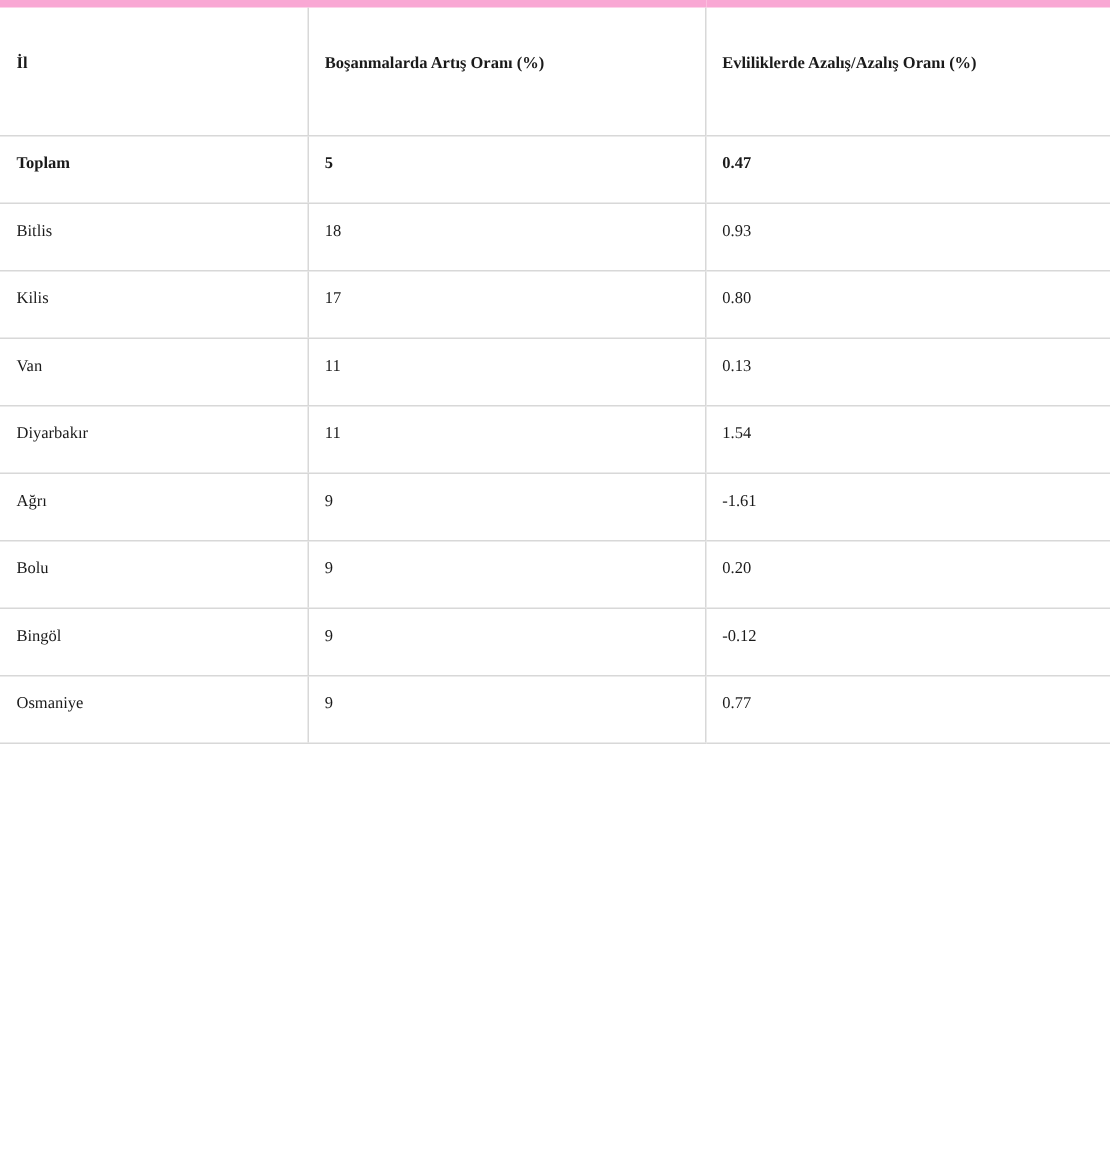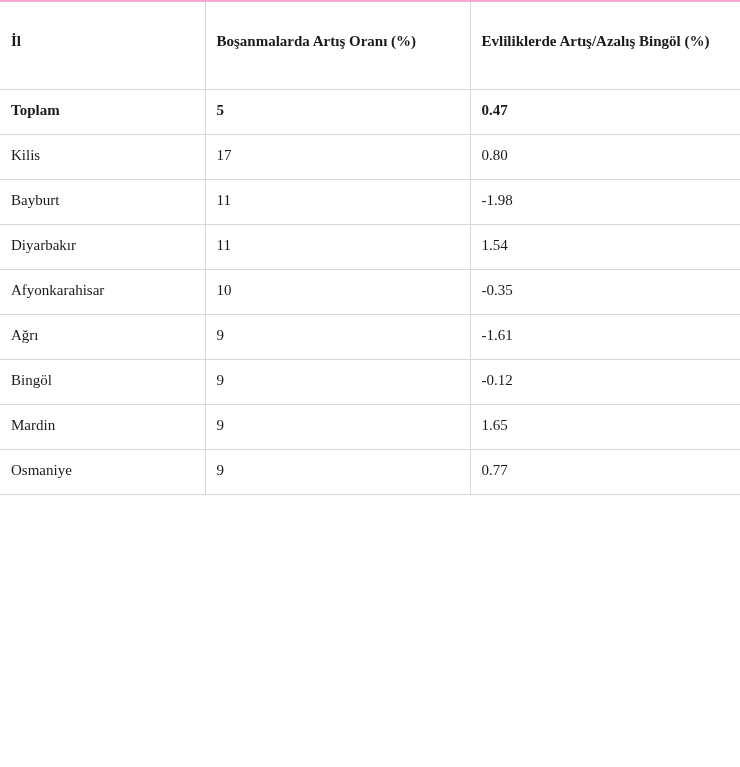--- a/index.html
+++ b/index.html
@@ -27,36 +27,36 @@
   table.data-table col.c1 { width: 265px; }
   table.data-table col.c2 { width: 270px; }
 
   table.data-table th,
   table.data-table td {
     border: 1px solid #d8d8d8;
     border-left: none;
     border-right: none;
     vertical-align: top;
     padding: 11px 12px 11px 11px;
-    font-size: 15px;
+    font-size: 11px;
     line-height: 1.3;
     text-align: left;
   }
   
   table.data-table th.sep,
   table.data-table td.sep {
     border-left: 1px solid #d8d8d8;
   }
 
   table.data-table thead th {
     font-weight: bold;
-    font-size: 15px;
+    font-size: 11px;
     padding-top: 30px;
     padding-bottom: 10px;
-    border-top: 2px solid #f9a8d4;
+    border-top: 5px solid #f9a8d4;
   }
   thead th.col-first {
     padding-top: 8px;
     vertical-align: top;
   }
   thead tr {
     height: 88px;
   }
   tbody tr.total-row td {
     font-weight: bold;
@@ -81,63 +81,63 @@
       <col class="c0">
       <col class="c1">
       <col class="c2">
     </colgroup>
     <thead>
       <tr>
         <th class="col-first">
           <span class="hdr-first-label">İl</span>
         </th>
         <th class="sep">Boşanmalarda Artış Oranı (%)</th>
-        <th class="sep">Evliliklerde Artış/Azalış Bingöl (%)</th>
+        <th class="sep">Evliliklerde Azalış/Azalış Oranı (%)</th>
       </tr>
     </thead>
     <tbody>
       <tr class="total-row">
         <td class="cell-name">Toplam</td>
         <td class="sep">5</td>
         <td class="sep">0.47</td>
       </tr>
       <tr>
+        <td class="cell-name">Bitlis</td>
+        <td class="sep">18</td>
+        <td class="sep">0.93</td>
+      </tr>
+      <tr>
         <td class="cell-name">Kilis</td>
         <td class="sep">17</td>
         <td class="sep">0.80</td>
       </tr>
       <tr>
-        <td class="cell-name">Bayburt</td>
+        <td class="cell-name">Van</td>
         <td class="sep">11</td>
-        <td class="sep">-1.98</td>
+        <td class="sep">0.13</td>
       </tr>
       <tr>
         <td class="cell-name">Diyarbakır</td>
         <td class="sep">11</td>
         <td class="sep">1.54</td>
       </tr>
       <tr>
-        <td class="cell-name">Afyonkarahisar</td>
-        <td class="sep">10</td>
-        <td class="sep">-0.35</td>
-      </tr>
-      <tr>
         <td class="cell-name">Ağrı</td>
         <td class="sep">9</td>
         <td class="sep">-1.61</td>
       </tr>
       <tr>
+        <td class="cell-name">Bolu</td>
+        <td class="sep">9</td>
+        <td class="sep">0.20</td>
+      </tr>
+      <tr>
         <td class="cell-name">Bingöl</td>
         <td class="sep">9</td>
         <td class="sep">-0.12</td>
-      </tr>
-      <tr>
-        <td class="cell-name">Mardin</td>
-        <td class="sep">9</td>
-        <td class="sep">1.65</td>
       </tr>
       <tr>
         <td class="cell-name">Osmaniye</td>
         <td class="sep">9</td>
         <td class="sep">0.77</td>
       </tr>
     </tbody>
   </table>
 </div>
 

